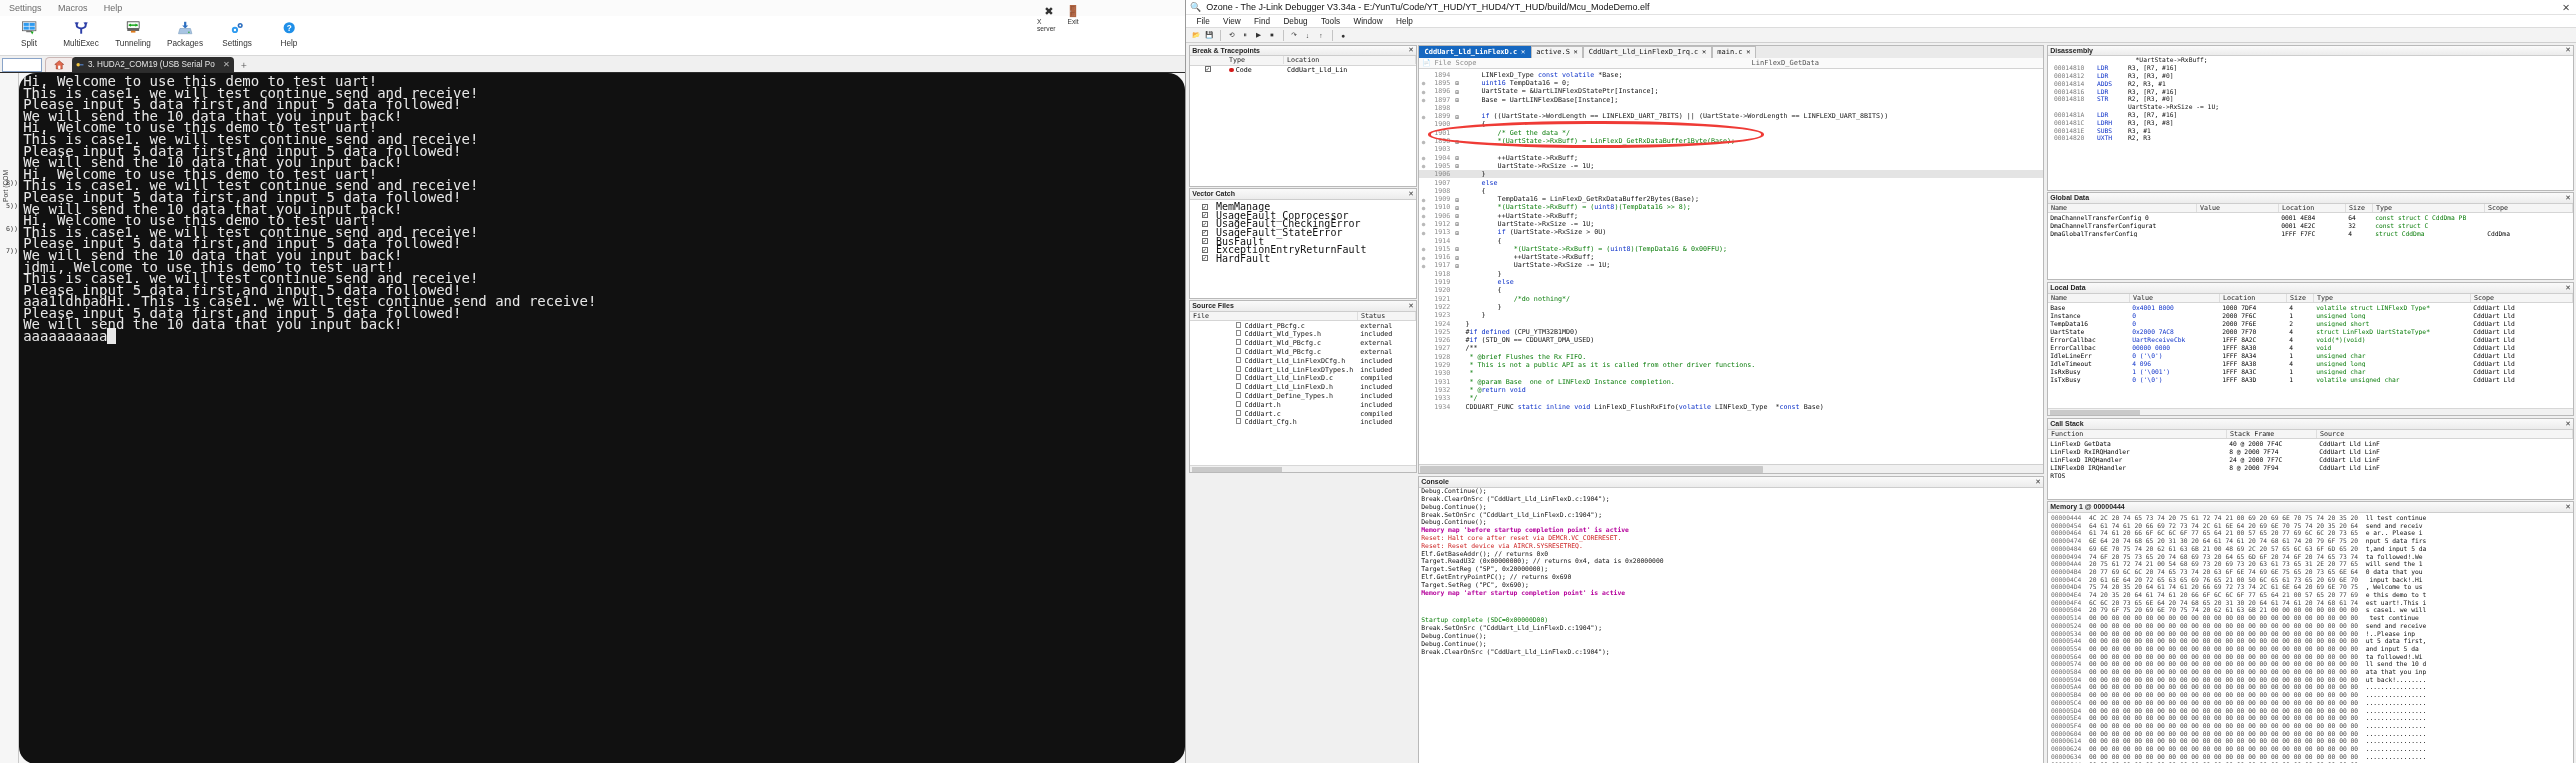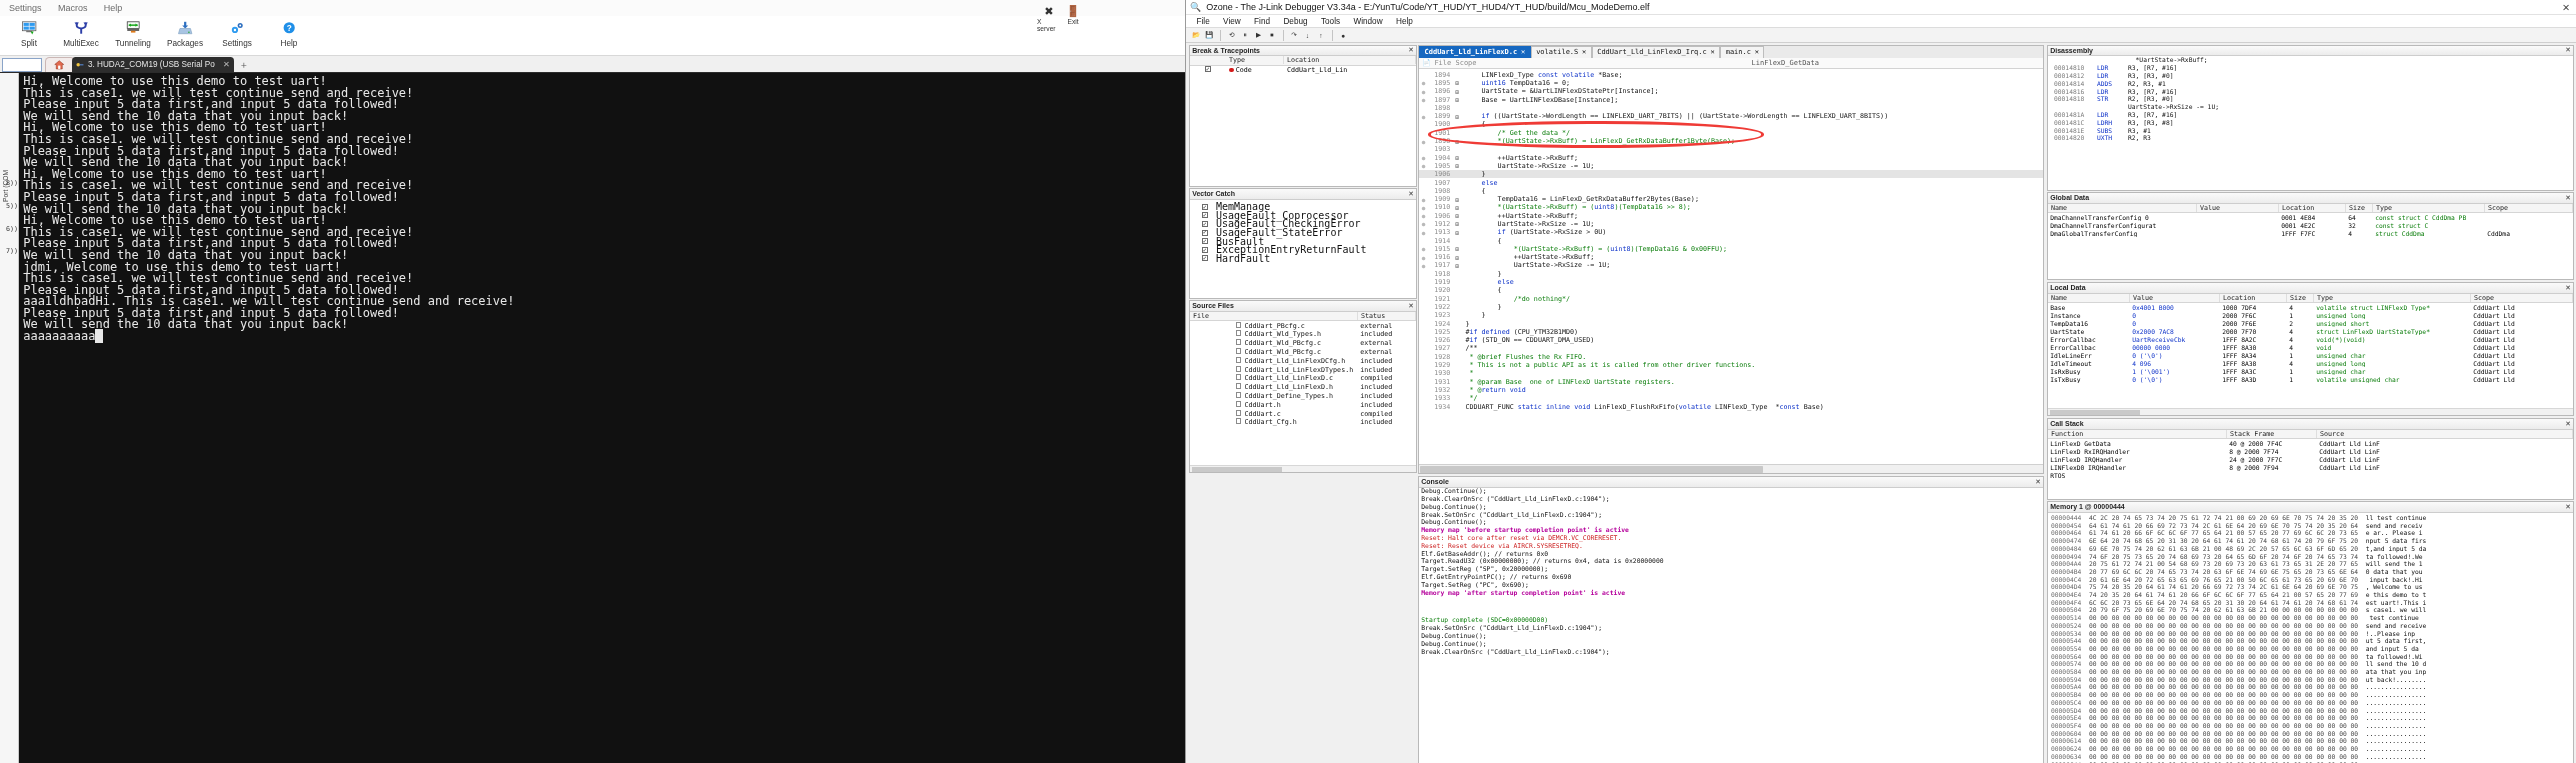--- a/index.html
+++ b/index.html
@@ -32,21 +32,21 @@
   .tab-sess .x { color:#bbb; margin-left:4.5px; font-size:8.2px; }
   .tab-plus { font-size:9.7px; color:#555; margin-left:4.5px; }
 
   .moba-body { position:absolute; top:73px; left:0; right:0; bottom:0; display:flex; }
   .moba-gutter { width: 18.7px; background:#f6f6f6; border-right:0.7px solid #c9c9c9; position:relative; }
   .moba-gutter .vtext { position:absolute; left:1.5px; top:97px; writing-mode:vertical-rl;
      transform: rotate(180deg); font-size:6.7px; color:#444; white-space:nowrap; }
   .moba-left-nums { position:absolute; left:0px; top:0; width:18.7px; font-size:6.7px; color:#333;
      font-family:"DejaVu Sans Mono", monospace; line-height:11.6px; text-align:right; padding-right:0.7px; }
   .term { flex:1; background:#111111; color:#e8e8e8; font-family:"DejaVu Sans Mono", monospace;
-     font-size:12px; line-height:11.6px; padding:3px 0 0 4.5px; white-space:pre; overflow:hidden; }
+     font-size:14px; line-height:11.6px; padding:3px 0 0 4.5px; white-space:pre; overflow:hidden;border-radius:17px; }
   .term .cursor { background:#e8e8e8; color:#111; }
 
   
   .ozone { position:absolute; left:1185px; top:0; width:1391px; height:764px; background:#f0f0f0;
      border-left:0.7px solid #9a9a9a; }
   .oz-title { height:15px; background:#ffffff; display:flex; align-items:center; gap:4.5px; padding-left:4.5px;
      font-size:9px; color:#111; border-bottom:0.7px solid #e2e2e2; }
   .oz-title .close { margin-left:auto; margin-right:6px; color:#444; font-size:9.7px; }
   .oz-menu { height:13.4px; background:#ffffff; display:flex; align-items:center; gap:13.4px; padding-left:10.5px;
      font-size:8.2px; color:#1a1a1a; border-bottom:0.7px solid #dcdcdc; }
@@ -454,21 +454,21 @@
           </div>
       </div>
 
       <div class="panel" id="ed">
         <div class="ed-tabs" id="ed-tabs">
             <div class="ed-tab active">
    <span>CddUart_Lld_LinFlexD.c</span>
    <span>✕</span>
             </div>
             <div class="ed-tab ">
-   <span>volatile.S</span>
+   <span>active.S</span>
    <span>✕</span>
             </div>
             <div class="ed-tab ">
    <span>CddUart_Lld_LinFlexD_Irq.c</span>
    <span>✕</span>
             </div>
             <div class="ed-tab ">
    <span>main.c</span>
    <span>✕</span>
             </div>
@@ -661,21 +661,21 @@
    <span class="src"><span class="cm"> * This is not a public API as it is called from other driver functions.</span></span></div>
             <div class="cl ">
    <span class="bpdot"></span>
    <span class="ln">1930</span>
    <span class="pm"></span>
    <span class="src"><span class="cm"> *</span></span></div>
             <div class="cl ">
    <span class="bpdot"></span>
    <span class="ln">1931</span>
    <span class="pm"></span>
-   <span class="src"><span class="cm"> * @param Base  one of LINFlexD UartState registers.</span></span></div>
+   <span class="src"><span class="cm"> * @param Base  one of LINFlexD Instance completion.</span></span></div>
             <div class="cl ">
    <span class="bpdot"></span>
    <span class="ln">1932</span>
    <span class="pm"></span>
    <span class="src"><span class="cm"> * @<span class="kw">return</span> <span class="kw">void</span></span></span></div>
             <div class="cl ">
    <span class="bpdot"></span>
    <span class="ln">1933</span>
    <span class="pm"></span>
    <span class="src"><span class="cm"> */</span></span></div>

